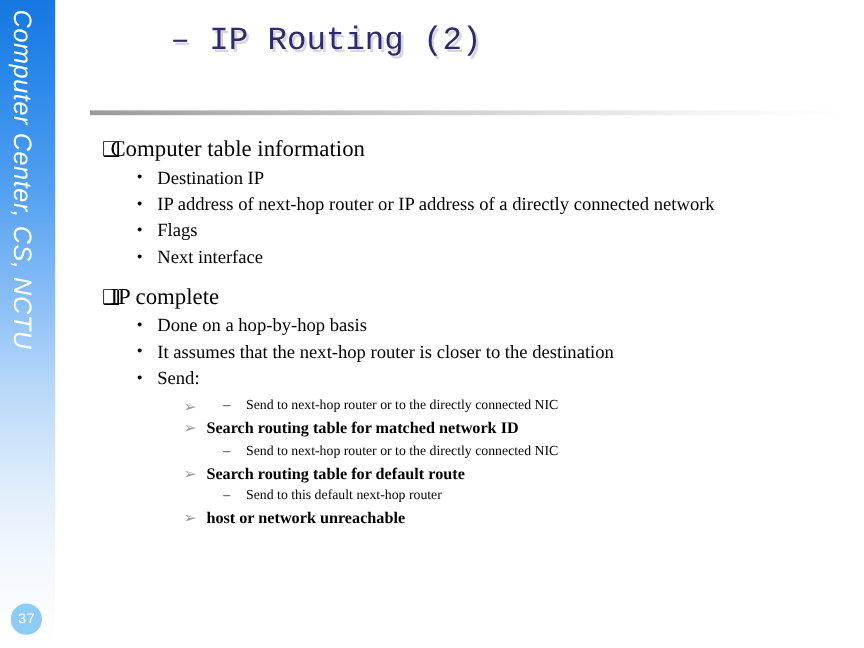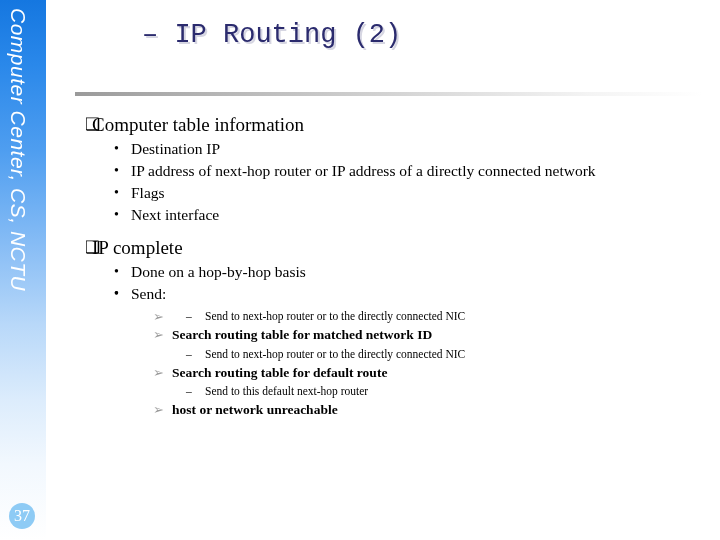--- a/index.html
+++ b/index.html
@@ -66,22 +66,22 @@
 
   #page-badge {
     position: absolute;
     left: 9px;
     top: 503px;
     width: 26px;
     height: 26px;
     border-radius: 50%;
     background: #8ecbf5;
     color: #ffffff;
-    font-family: Liberation Serif, serif;
-    font-size: 16px;
+    font-family: Liberation Mono, monospace;
+    font-size: 12px;
     line-height: 26px;
     text-align: center;
   }
 
   
   #title-block {
     position: absolute;
     left: 62px;
     top: 18px;
     width: 645px;
@@ -234,20 +234,21 @@
       <span class="bullet">❑</span>
       <span class="txt">IP complete</span>
     </div>
 
     <div class="lvl2">
       <span class="bullet">•</span>
       <span class="txt">Done on a hop-by-hop basis</span>
     </div>
     <div class="lvl2">
       <span class="bullet">•</span>
+      <span class="txt">It assumes that the next-hop router is closer to the destination</span>
     </div>
     <div class="lvl2">
       <span class="bullet">•</span>
       <span class="txt">Send:</span>
     </div>
 
     <div class="lvl3" style="margin-top:4px;">
       <span class="bullet">➢</span>
     </div>
     <div class="lvl4">

